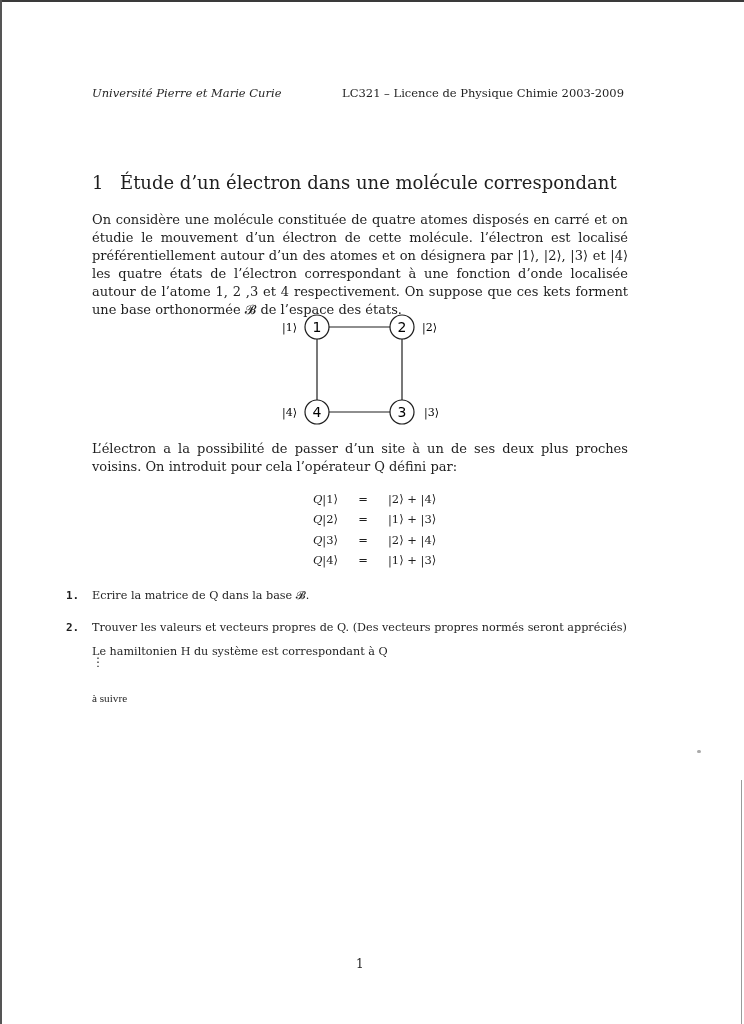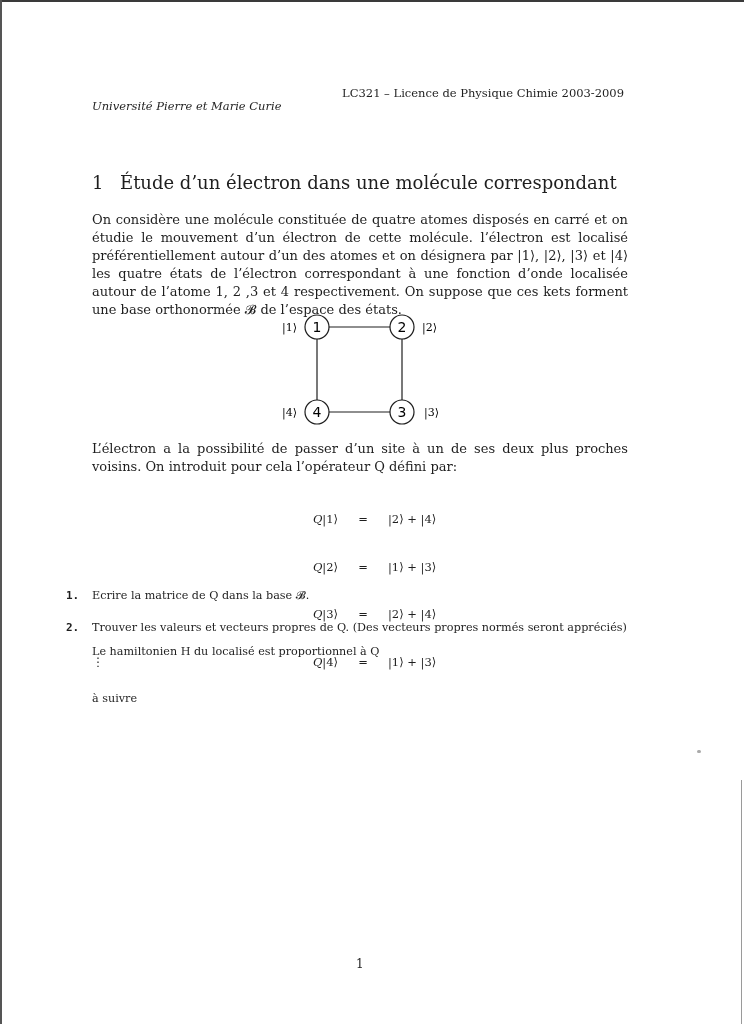--- a/index.html
+++ b/index.html
@@ -5,42 +5,42 @@
     html, body { margin: 0; padding: 0; }
     body {
       width: 744px; height: 1024px; position: relative; overflow: hidden;
       background: #ffffff;
       font-family: "DejaVu Serif", "Liberation Serif", serif;
       color: #1e1e1e;
     }
     .page-border-top { position: absolute; left: 0; top: 0; width: 744px; height: 2px; background: #3a3a3a; }
     .page-border-left { position: absolute; left: 0; top: 0; width: 2px; height: 1024px; background: #555; }
     .page-border-right { position: absolute; right: 2px; top: 780px; width: 1px; height: 244px; background: #9a9a9a; }
-    .header-left { position: absolute; left: 92px; top: 86px; font-size: 11.5px; font-style: italic; margin-top: 13px; }
+    .header-left { position: absolute; left: 92px; top: 86px; font-size: 11.5px; font-style: italic; }
     .header-right { position: absolute; right: 120px; top: 86px; font-size: 11.5px; }
     .section-title { position: absolute; left: 92px; top: 172px; font-size: 18px; }
     .section-num { display: inline-block; width: 28px; }
     .para { position: absolute; left: 92px; width: 536px; font-size: 13px; line-height: 18px; text-align: justify; }
     .para1 { top: 211px; }
     .para2 { top: 440px; }
     .diagram { position: absolute; left: 270px; top: 305px; }
     .equations { position: absolute; left: 300px; top: 485px; font-size: 11.5px; }
-    .eq-row { display: flex; height: 20.5px; align-items: flex-start; margin-top: 27px; }
+    .eq-row { display: flex; height: 20.5px; align-items: flex-end; }
     .eq-lhs { width: 38px; text-align: right; font-style: normal; }
     .eq-eq { width: 50px; text-align: center; }
     .eq-rhs { width: 80px; }
     .q { font-style: italic; }
     .question { position: absolute; left: 66px; font-size: 11.2px; display: flex; }
     .q-num { width: 26px; font-weight: bold; font-family: "DejaVu Sans Mono", "Liberation Mono", monospace; font-size: 11px; }
     .q1 { top: 589px; }
     .q2 { top: 621px; }
     .line-text { position: absolute; left: 92px; font-size: 11.2px; }
     .hamiltonian { top: 645px; }
     .vdots { top: 660px; line-height: 5px; font-size: 12px; }
-    .a-suivre { top: 692px; }
+    .a-suivre { top: 692px; font-family: Liberation Serif, serif; }
     .page-number { position: absolute; left: 356px; top: 957px; font-size: 12px; }
     .speck { position: absolute; left: 697px; top: 750px; width: 4px; height: 3px; border-radius: 2px; background: #aaa; }
   </style>
 </head>
 <body>
 
 <div class="page-border-top"></div>
 <div class="page-border-left"></div>
 <div class="page-border-right"></div>
 
@@ -109,18 +109,18 @@
 
 <div class="question q1">
   <span class="q-num">1.</span>
   <span>Ecrire la matrice de Q dans la base 𝓑.</span>
 </div>
 <div class="question q2">
   <span class="q-num">2.</span>
   <span>Trouver les valeurs et vecteurs propres de Q. (Des vecteurs propres normés seront appréciés)</span>
 </div>
 
-<div class="line-text hamiltonian">Le hamiltonien H du localisé est proportionnel à Q</div>
+<div class="line-text hamiltonian">Le hamiltonien H du système est correspondant à Q</div>
 <div class="line-text vdots">⋮</div>
 <div class="line-text a-suivre">à suivre</div>
 
 <div class="page-number">1</div>
 <div class="speck"></div>
 
 </body></html>

